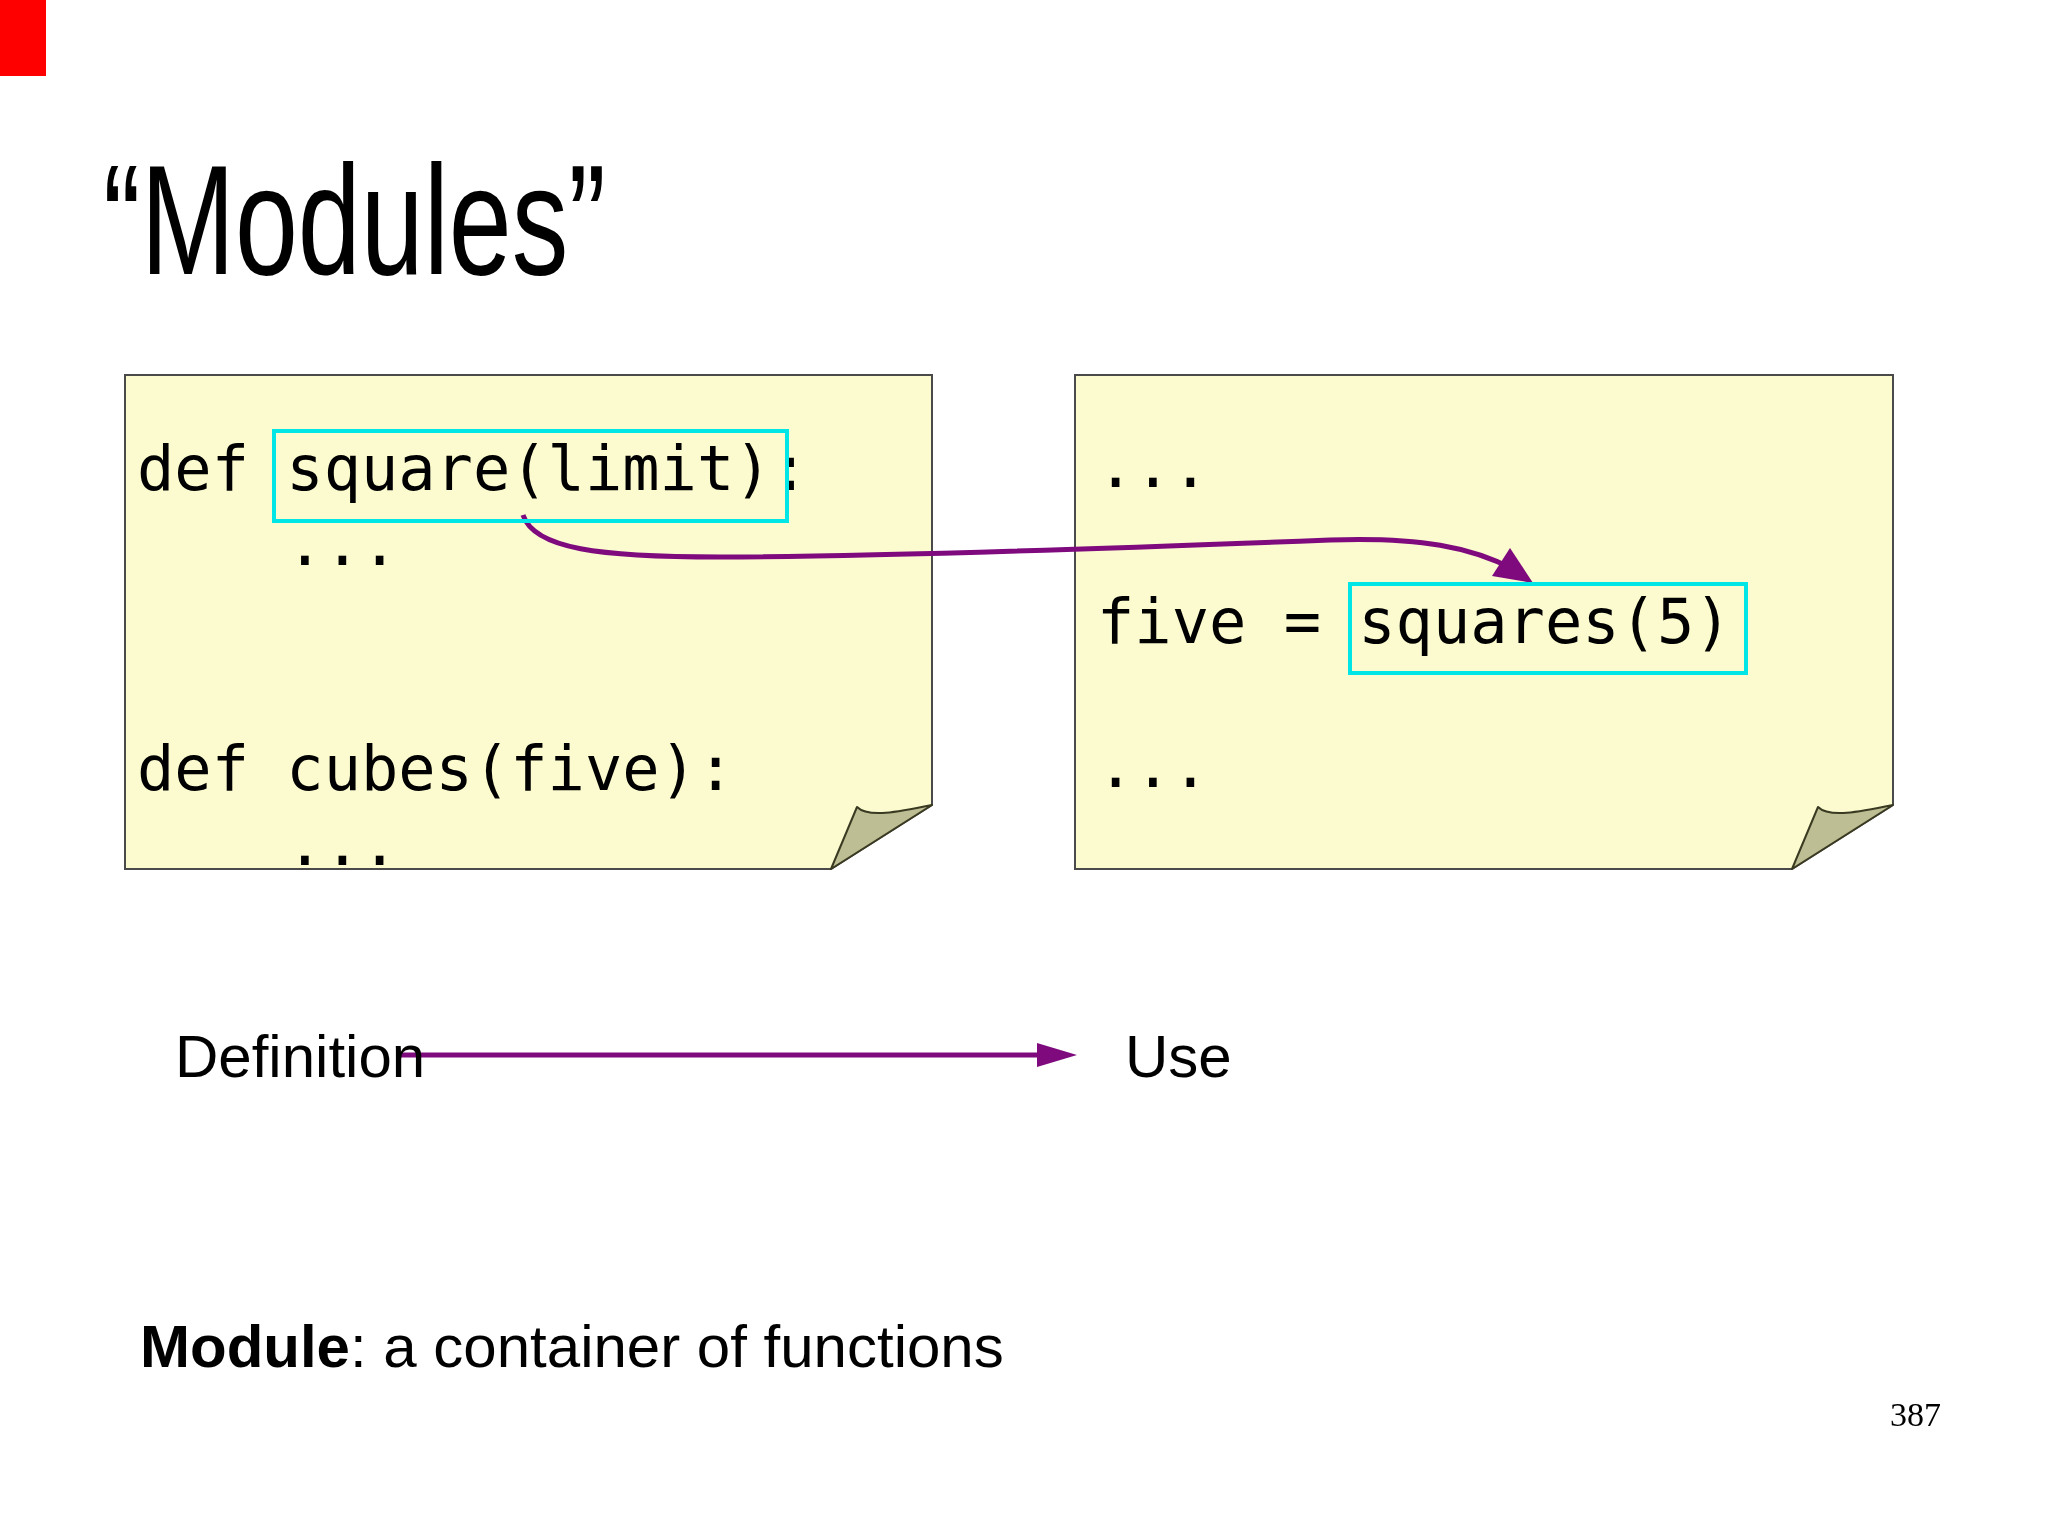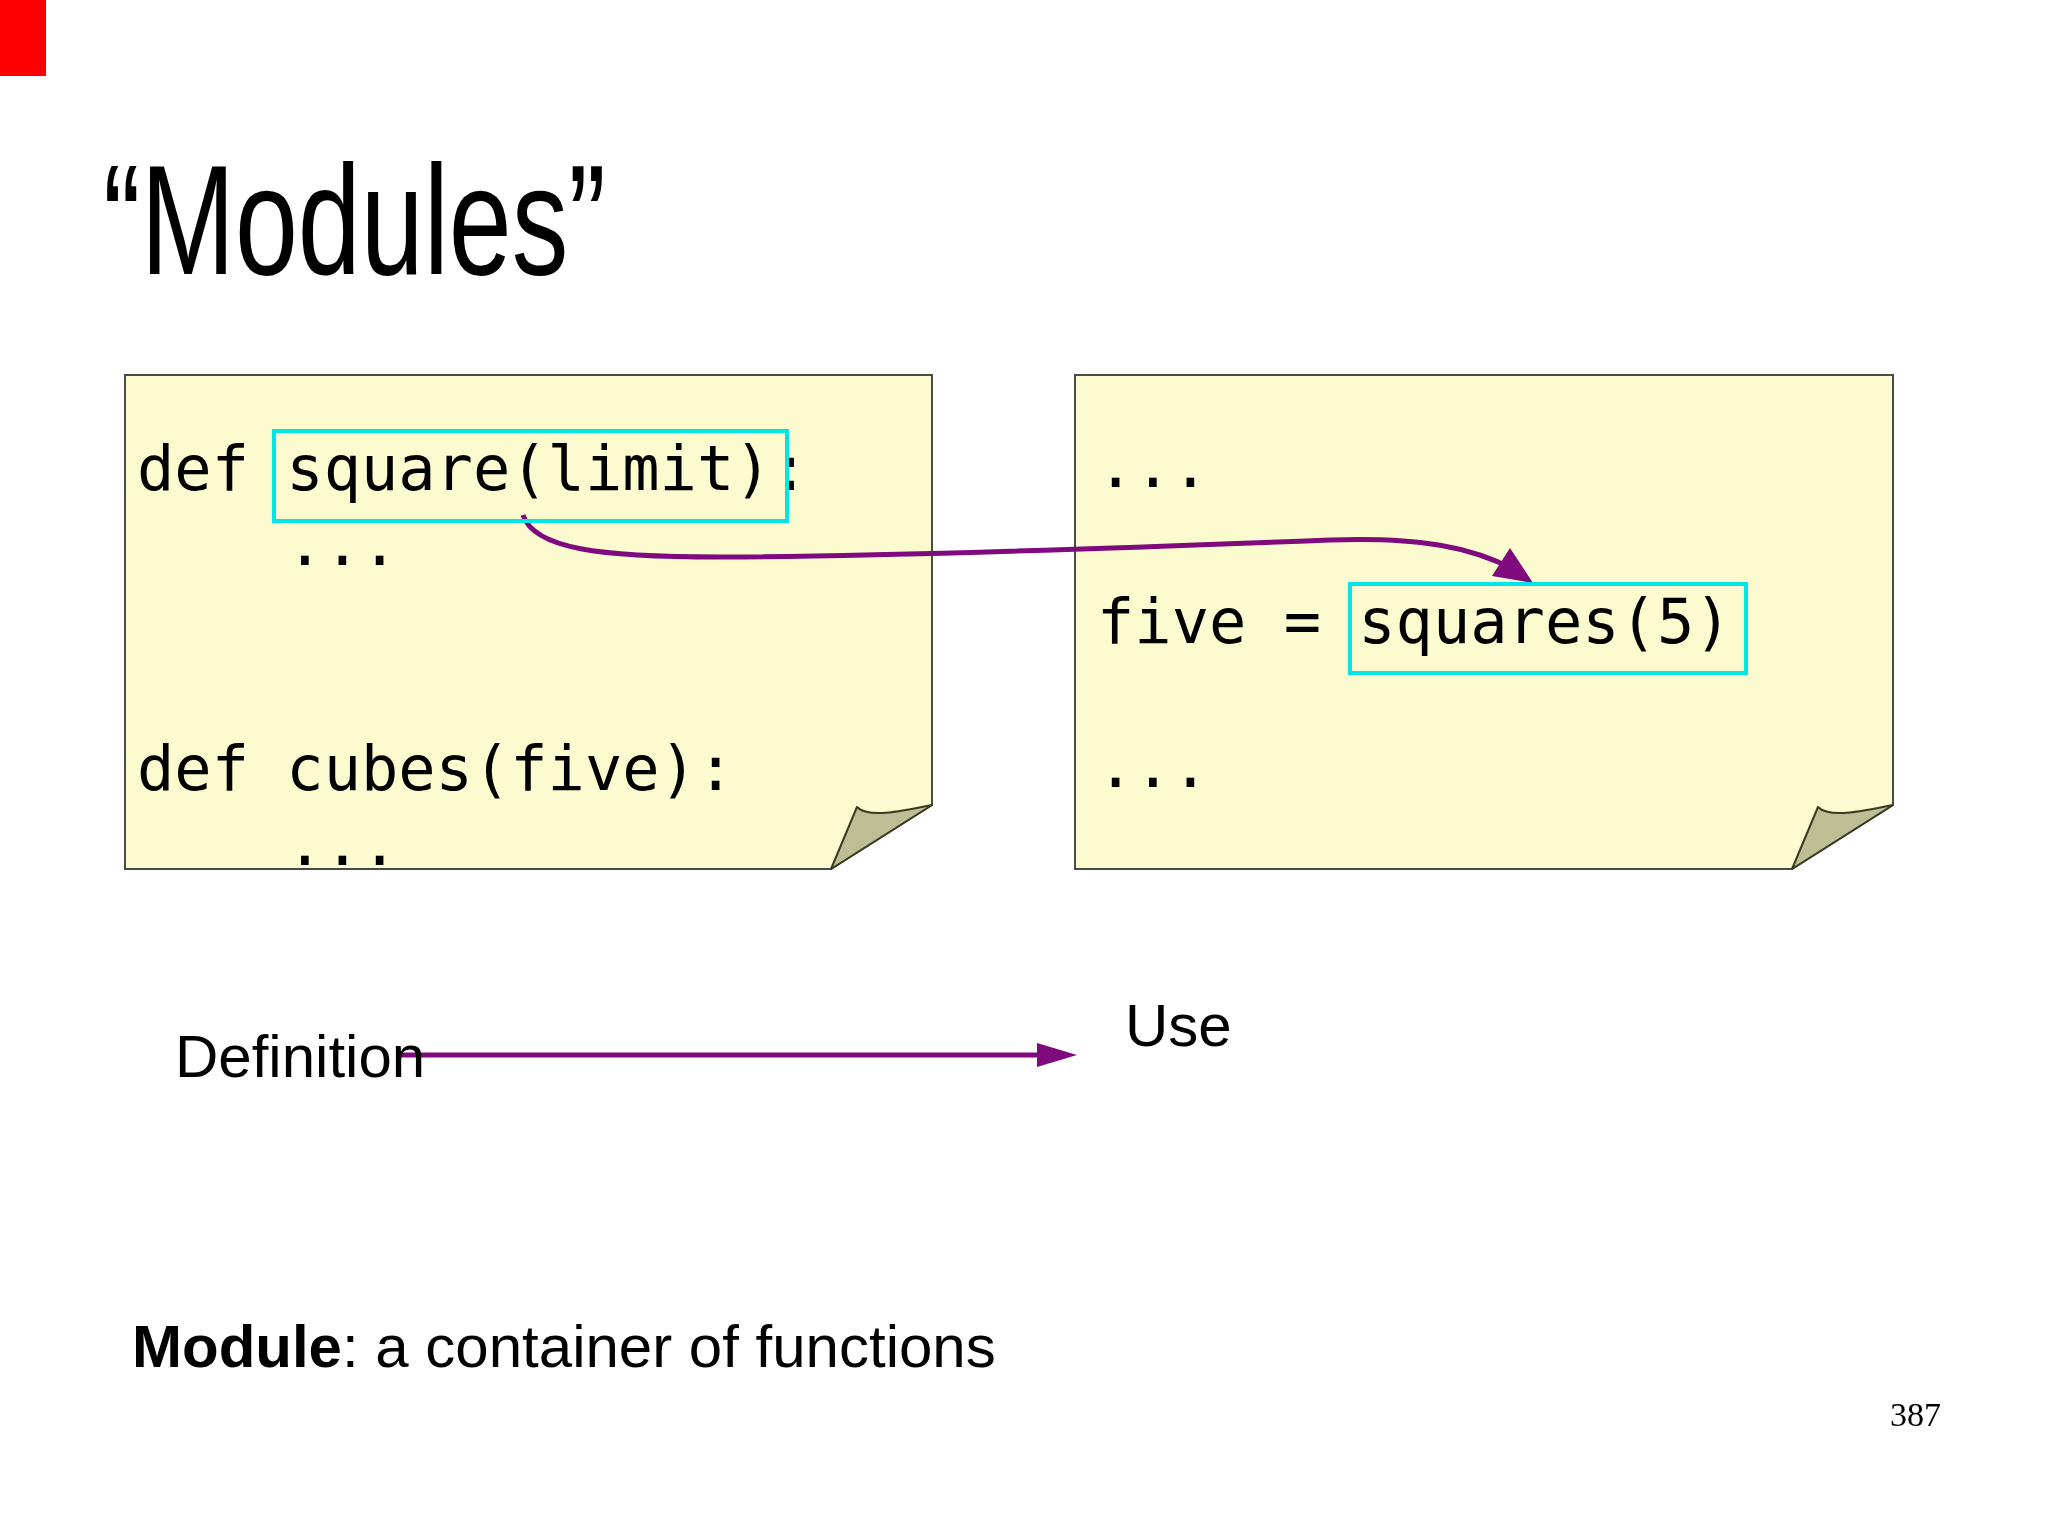--- a/index.html
+++ b/index.html
@@ -17,21 +17,21 @@
   }
   #scene{left:0;top:0;width:2048px;height:1535px;z-index:1;}
   .code-line{
     font-family:"DejaVu Sans Mono","Liberation Mono",monospace;
     font-size:62px;line-height:1;white-space:pre;z-index:2;
   }
   .hl{
     border:4px solid var(--highlight_cyan);background:transparent;z-index:3;
   }
   .plabel{font-size:60px;line-height:1;white-space:nowrap;z-index:2;margin-left:40px;}
-  #module-caption{left:132px;top:1317px;font-size:60px;line-height:1;white-space:nowrap;z-index:2;}
+  #module-caption{left:140px;top:1317px;font-size:60px;line-height:1;white-space:nowrap;z-index:2;}
   #module-caption b{font-weight:700;}
   #page-number{
     left:1890px;top:1398px;font-family:"Liberation Serif",serif;
     font-size:34px;line-height:1;z-index:2;
   }
 </style>
 </head>
 <body>
 
 <div class="abs" id="red-marker"></div>
@@ -59,17 +59,17 @@
 <div class="abs code-line" style="left:137px;top:813px;">    ...</div>
 
 <div class="abs code-line" style="left:1097px;top:435px;">...</div>
 <div class="abs code-line" style="left:1097px;top:591px;text-align:right;">five = squares(5)</div>
 <div class="abs code-line" style="left:1097px;top:735px;">...</div>
 
 <div class="abs hl" style="left:272px;top:429px;width:509px;height:86px;"></div>
 <div class="abs hl" style="left:1348px;top:582px;width:392px;height:85px;"></div>
 
 <div class="abs plabel" style="left:135px;top:1027px;">Definition</div>
-<div class="abs plabel" style="left:1085px;top:996px;">Use</div>
+<div class="abs plabel" style="left:1085px;top:1027px;">Use</div>
 
 <div class="abs" id="module-caption"><b>Module</b><span>: a container of functions</span></div>
 
 <div class="abs" id="page-number">387</div>
 
 </body></html>

